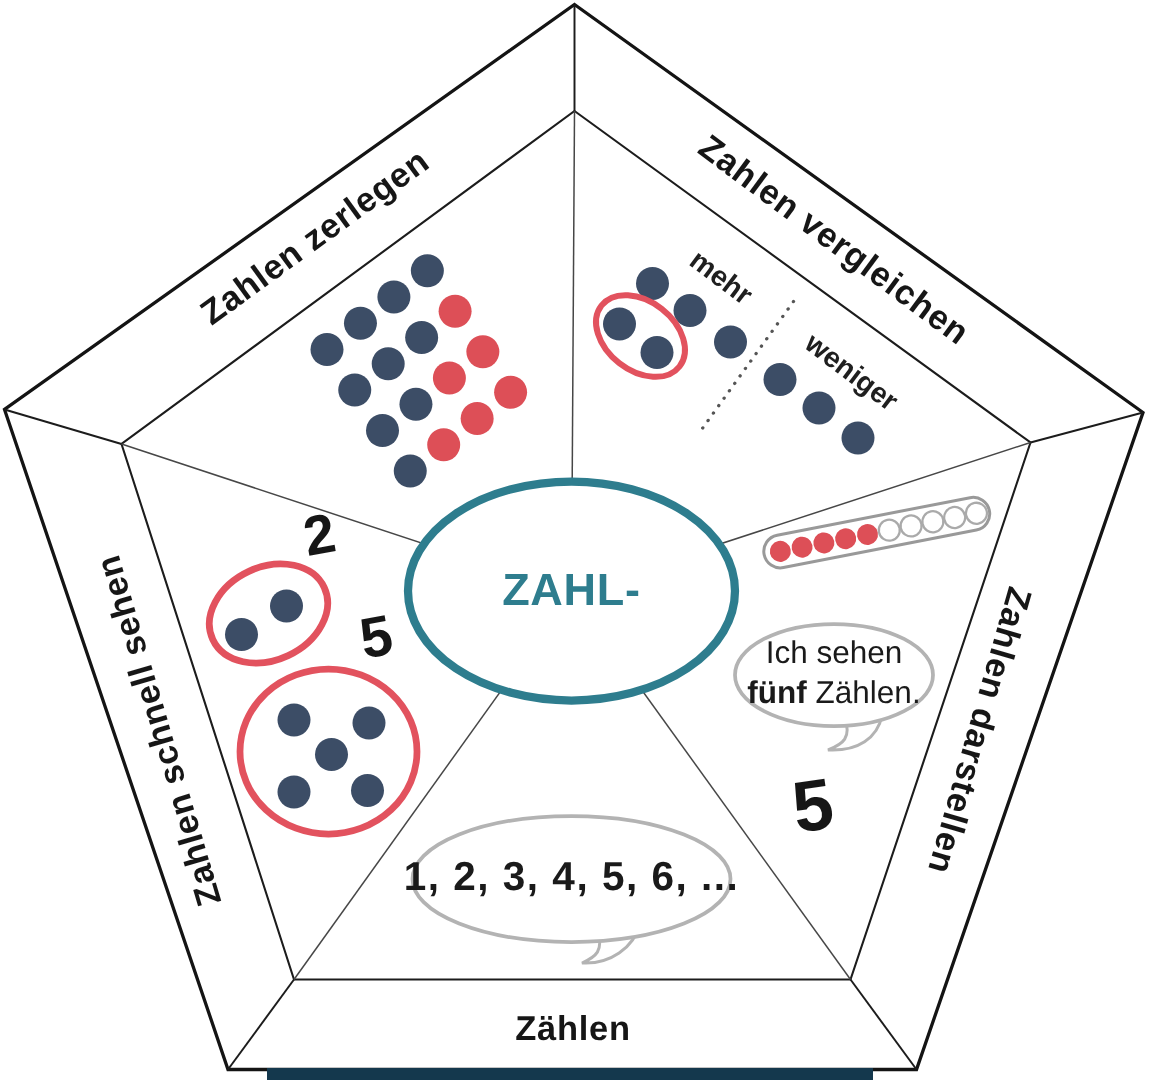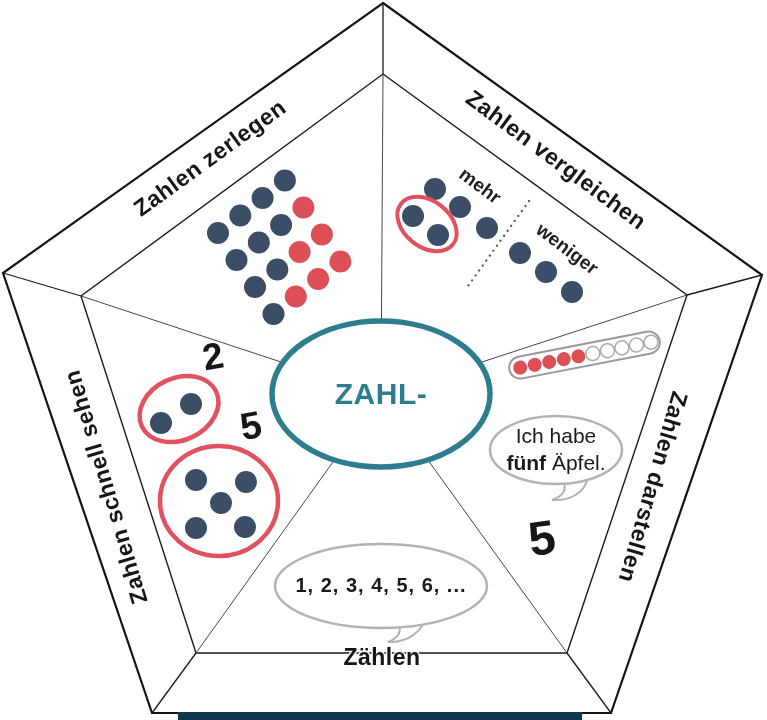--- a/index.html
+++ b/index.html
@@ -7,35 +7,35 @@
          font-family:"Liberation Sans",sans-serif;color:#1a1a1a;}
   .stage svg{position:absolute;left:0;top:0;}
   .label{position:absolute;white-space:nowrap;transform-origin:center;}
   .edge{font-size:23px;font-weight:700;letter-spacing:.5px;color:#161616;
         text-shadow:-1px -1px 0 #fff,1px -1px 0 #fff,-1px 1px 0 #fff,1px 1px 0 #fff,
                     -1px 0 0 #fff,1px 0 0 #fff,0 -1px 0 #fff,0 1px 0 #fff;}
   .lbl-zerlegen{left:210px;top:158px;transform:translate(-50%,-50%) rotate(-36deg);}
   .lbl-vergleichen{left:556px;top:160px;transform:translate(-50%,-50%) rotate(36.5deg);}
   .lbl-darstellen{left:653px;top:487px;transform:translate(-50%,-50%) rotate(106deg);}
   .lbl-schnell{left:106px;top:487px;transform:translate(-50%,-50%) rotate(-106.5deg);}
-  .lbl-zaehlen{left:382px;top:657px;transform:translate(-50%,-50%);}
+  .lbl-zaehlen{left:382px;top:686px;transform:translate(-50%,-50%);}
   .small-lbl{font-size:19px;font-weight:700;color:#1f1f1f;}
   .lbl-mehr{left:480px;top:186px;transform:translate(-50%,-50%) rotate(37deg);}
   .lbl-weniger{left:567px;top:249px;transform:translate(-50%,-50%) rotate(37deg);}
   .numeral{position:absolute;font-weight:700;color:#161616;transform-origin:center;
         text-shadow:-1px -1px 0 #fff,1px -1px 0 #fff,-1px 1px 0 #fff,1px 1px 0 #fff;}
   .num-2{left:213px;top:357px;font-size:37px;transform:translate(-50%,-50%) rotate(-10deg);}
   .num-5-left{left:251px;top:426px;font-size:38px;transform:translate(-50%,-50%) rotate(-10deg);}
   .num-5-right{left:542px;top:538px;font-size:48px;transform:translate(-50%,-50%) rotate(-8deg);}
   .center-title{position:absolute;left:381px;top:394px;transform:translate(-50%,-50%);
         text-align:left;color:#2e7d8e;font-weight:700;font-size:30px;line-height:1.18;letter-spacing:.5px;}
   .bubble-right-text{position:absolute;left:556px;top:449px;transform:translate(-50%,-50%);
         text-align:center;font-size:21px;line-height:1.3;color:#1a1a1a;}
   .bubble-bottom-text{position:absolute;left:381px;top:585px;transform:translate(-50%,-50%);
-        font-size:20px;font-weight:700;color:#1a1a1a;letter-spacing:1px;}
+        font-size:27px;font-weight:700;color:#1a1a1a;letter-spacing:1px;}
 </style>
 </head>
 <body>
 
 <div class="stage">
 
   <svg width="767" height="720" viewBox="0 0 767 720">
 
     <polygon points="383,3 762,275 611,713 152,713 3,273" fill="#ffffff" stroke="#141414" stroke-width="2.2"></polygon>
     <polygon points="383,74 687,295 567,653 196,653 81,296" fill="none" stroke="#1c1c1c" stroke-width="1.4"></polygon>
@@ -144,18 +144,18 @@
 
   <div class="numeral num-2">2</div>
   <div class="numeral num-5-left">5</div>
   <div class="numeral num-5-right">5</div>
 
   <div class="center-title">
     <div>ZAHL-</div>
   </div>
 
   <div class="bubble-right-text">
-    <div><span>Ich habe</span></div>
-    <div><b>fünf</b><span> Äpfel.</span></div>
+    <div><span>Ich sehen</span></div>
+    <div><b>fünf</b><span> Zählen.</span></div>
   </div>
 
   <div class="bubble-bottom-text">1, 2, 3, 4, 5, 6, ...</div>
 </div>
 
 </body></html>

